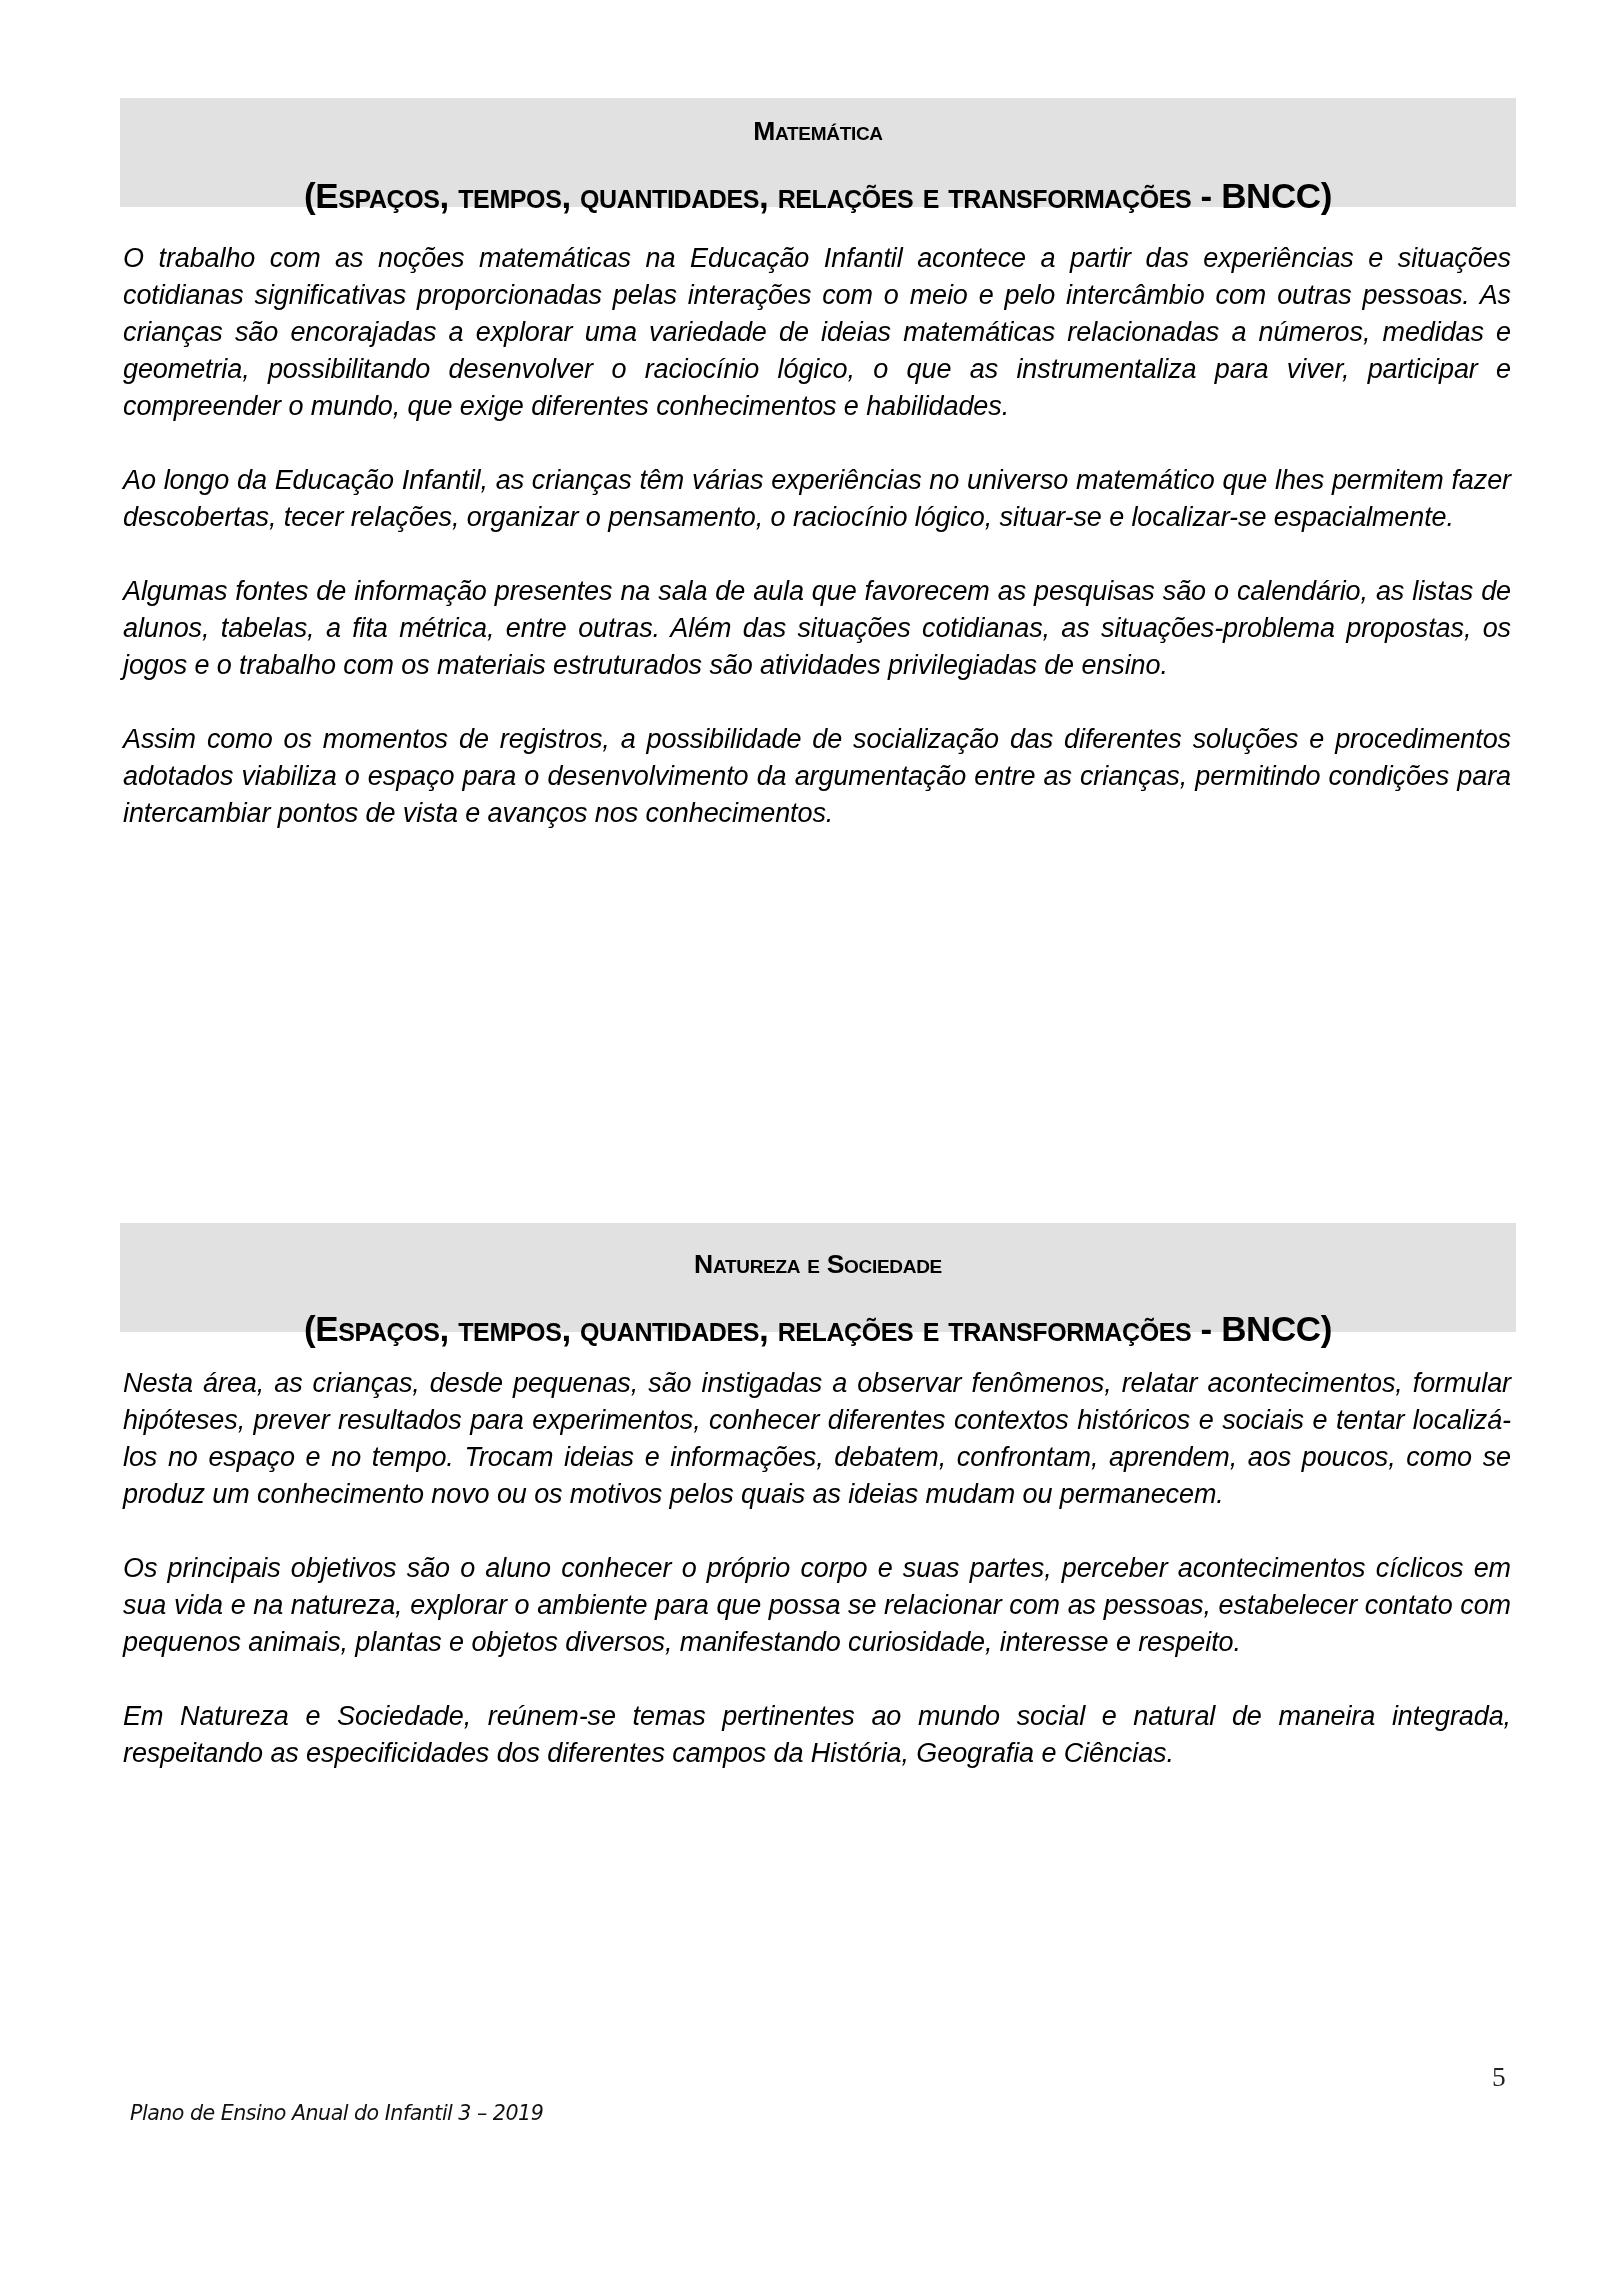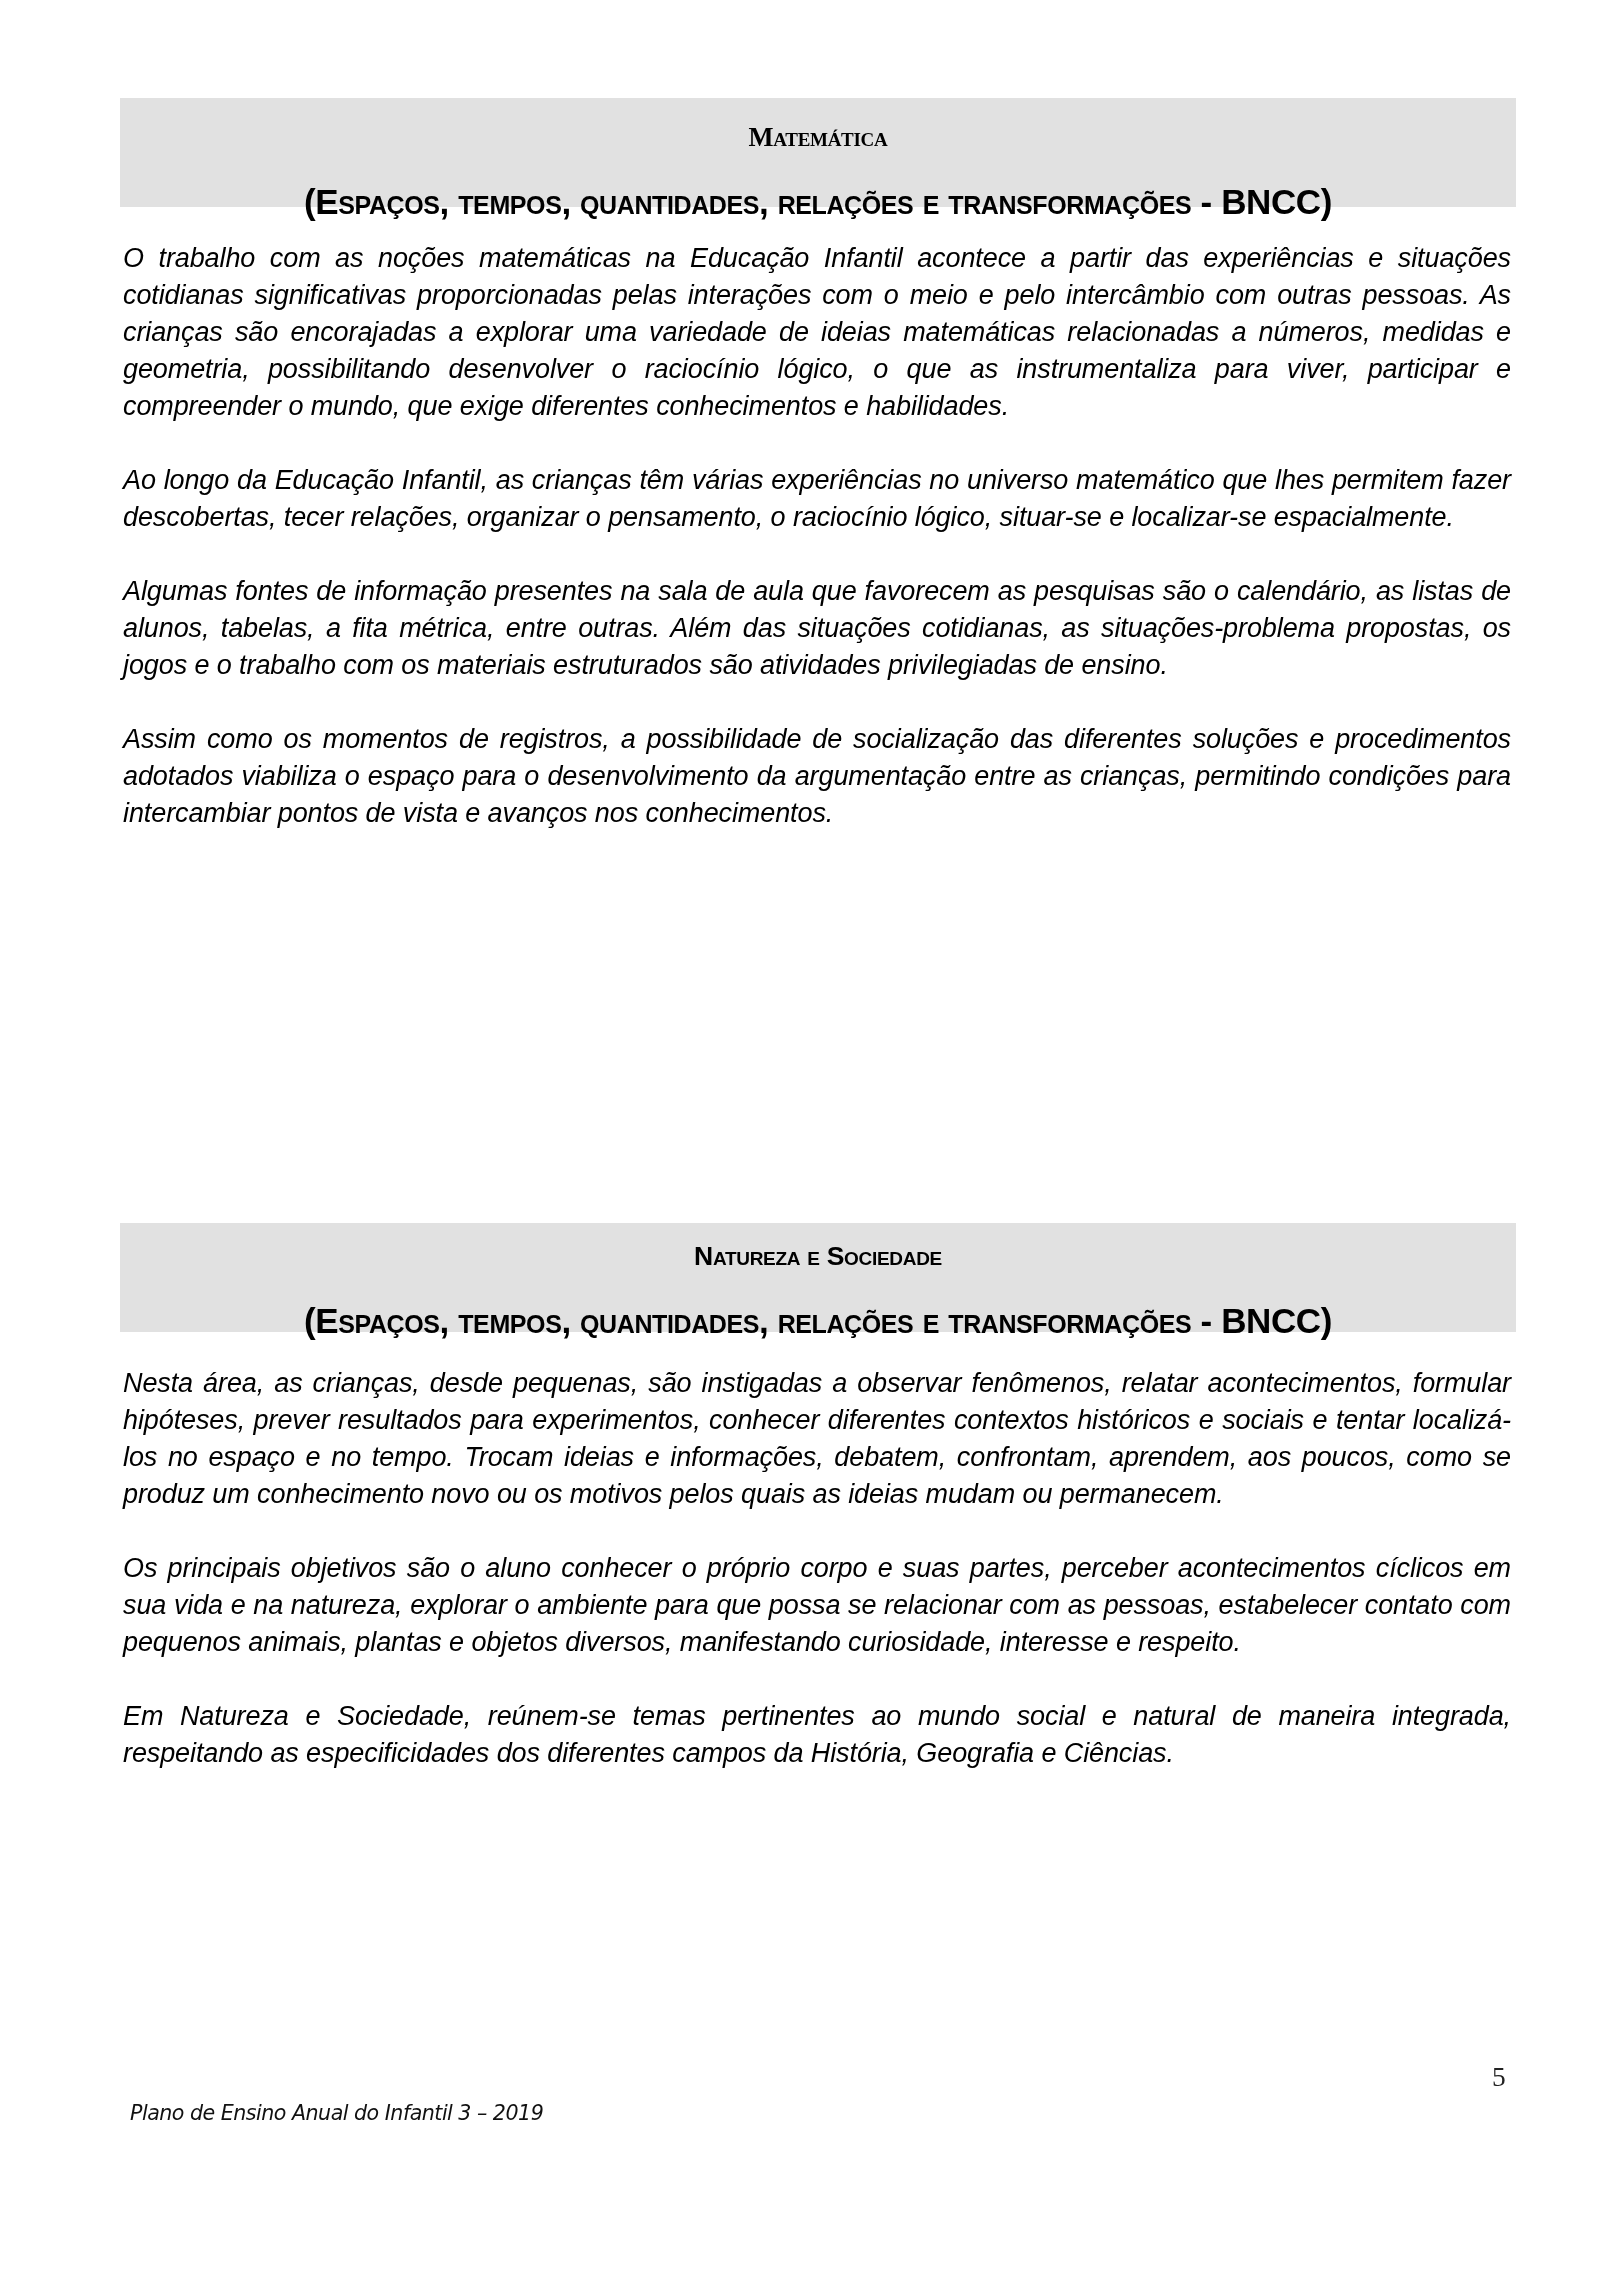--- a/index.html
+++ b/index.html
@@ -15,32 +15,32 @@
           letter-spacing: -0.1px; }
   .footer-title { position: absolute; left: 130px; top: 2066px; font-family: "DejaVu Sans", sans-serif;
                   font-style: italic; font-size: 20.6px; color: #111; letter-spacing: -0.5px; margin-top: 35px; }
   .footer-page { position: absolute; left: 1492px; top: 2062px; font-family: "Liberation Serif", serif;
                  font-size: 27.4px; color: #222; }
 </style>
 </head>
 <body>
 
 <div class="section-head" style="top:98px; height:109px;">
-  <div class="head-title" style="padding-top:22px;font-family:Liberation Serif, serif;">Matemática</div>
+  <div class="head-title" style="padding-top:16px;">Matemática</div>
   <div class="head-sub" style="padding-top:29px;">(Espaços, tempos, quantidades, relações e transformações - BNCC)</div>
 </div>
 <div class="section-body" style="top:240px;">
   <p class="para">O trabalho com as noções matemáticas na Educação Infantil acontece a partir das experiências e situações cotidianas significativas proporcionadas pelas interações com o meio e pelo intercâmbio com outras pessoas. As crianças são encorajadas a explorar uma variedade de ideias matemáticas relacionadas a números, medidas e geometria, possibilitando desenvolver o raciocínio lógico, o que as instrumentaliza para viver, participar e compreender o mundo, que exige diferentes conhecimentos e habilidades.</p>
   <p class="para">Ao longo da Educação Infantil, as crianças têm várias experiências no universo matemático que lhes permitem fazer descobertas, tecer relações, organizar o pensamento, o raciocínio lógico, situar-se e localizar-se espacialmente.</p>
   <p class="para">Algumas fontes de informação presentes na sala de aula que favorecem as pesquisas são o calendário, as listas de alunos, tabelas, a fita métrica, entre outras. Além das situações cotidianas, as situações-problema propostas, os jogos e o trabalho com os materiais estruturados são atividades privilegiadas de ensino.</p>
   <p class="para">Assim como os momentos de registros, a possibilidade de socialização das diferentes soluções e procedimentos adotados viabiliza o espaço para o desenvolvimento da argumentação entre as crianças, permitindo condições para intercambiar pontos de vista e avanços nos conhecimentos.</p>
 </div>
 
 <div class="section-head" style="top:1223px; height:109px;">
-  <div class="head-title" style="padding-top:16px;">Natureza e Sociedade</div>
+  <div class="head-title" style="padding-top:24px;">Natureza e Sociedade</div>
   <div class="head-sub" style="padding-top:29px;">(Espaços, tempos, quantidades, relações e transformações - BNCC)</div>
 </div>
 <div class="section-body" style="top:1365px;">
   <p class="para">Nesta área, as crianças, desde pequenas, são instigadas a observar fenômenos, relatar acontecimentos, formular hipóteses, prever resultados para experimentos, conhecer diferentes contextos históricos e sociais e tentar localizá-los no espaço e no tempo. Trocam ideias e informações, debatem, confrontam, aprendem, aos poucos, como se produz um conhecimento novo ou os motivos pelos quais as ideias mudam ou permanecem.</p>
   <p class="para">Os principais objetivos são o aluno conhecer o próprio corpo e suas partes, perceber acontecimentos cíclicos em sua vida e na natureza, explorar o ambiente para que possa se relacionar com as pessoas, estabelecer contato com pequenos animais, plantas e objetos diversos, manifestando curiosidade, interesse e respeito.</p>
   <p class="para">Em Natureza e Sociedade, reúnem-se temas pertinentes ao mundo social e natural de maneira integrada, respeitando as especificidades dos diferentes campos da História, Geografia e Ciências.</p>
 </div>
 
 <div class="footer-title">Plano de Ensino Anual do Infantil 3 – 2019</div>
 <div class="footer-page">5</div>

